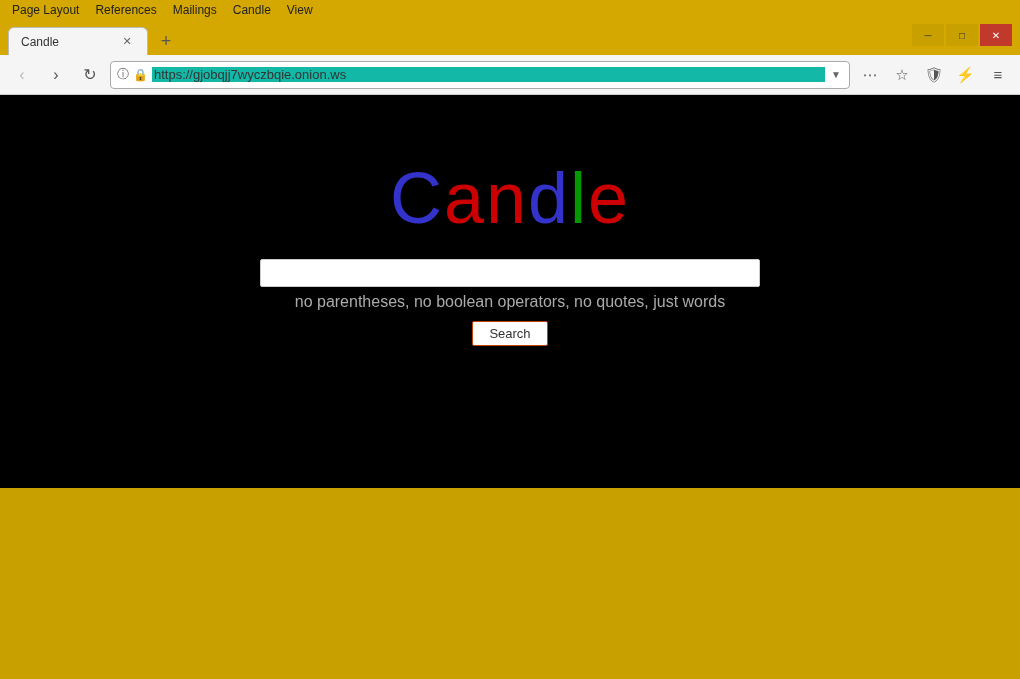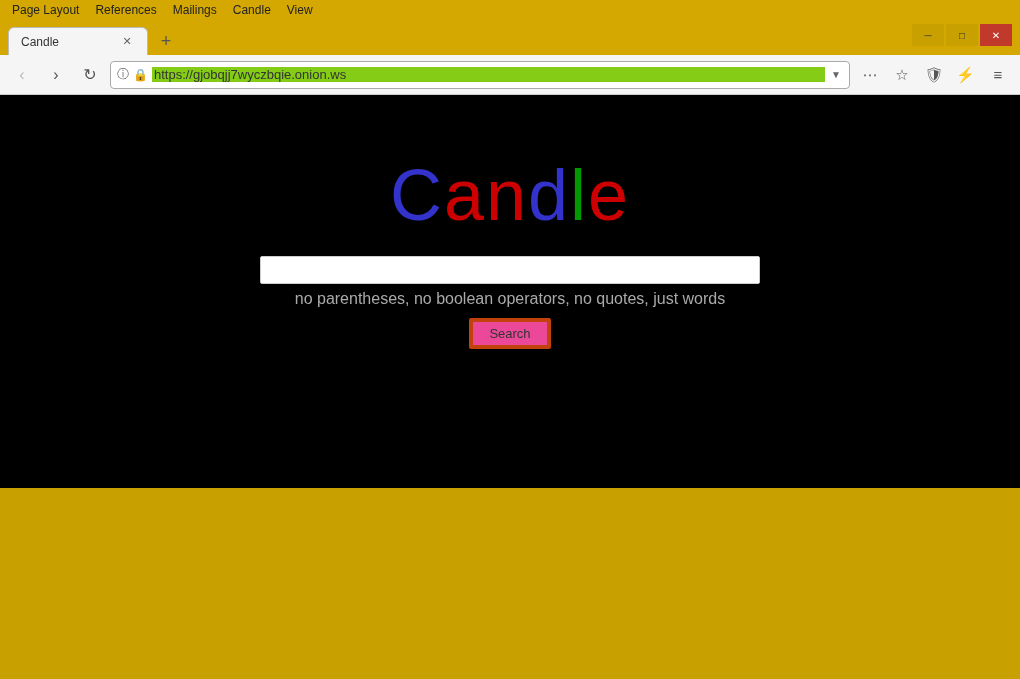--- a/index.html
+++ b/index.html
@@ -142,21 +142,21 @@
       font-size: 12px;
       flex-shrink: 0;
     }
 
     .address-input {
       flex: 1;
       border: none;
       outline: none;
       font-size: 13px;
       color: #333;
-      background: #84cc16;
+      background: #14b8a6;
       padding: 0 2px;
     }
 
     .addr-dropdown {
       font-size: 10px;
       color: #666;
       cursor: pointer;
       padding: 0 2px;
     }
 
@@ -220,22 +220,22 @@
     .search-hint {
       color: #aaa;
       font-size: 16px;
       margin-top: 6px;
       text-align: center;
     }
 
     .search-btn {
       margin-top: 10px;
       padding: 4px 16px;
-      background: #ec4899;
-      border: 4px solid #c2410c;
+      background: #ffffff;
+      border: 1px solid #c2410c;
       border-radius: 2px;
       font-size: 13px;
       color: #333;
       cursor: pointer;
     }
 
     
     .menu-bar {
       background: #d4a800;
       height: 20px;

